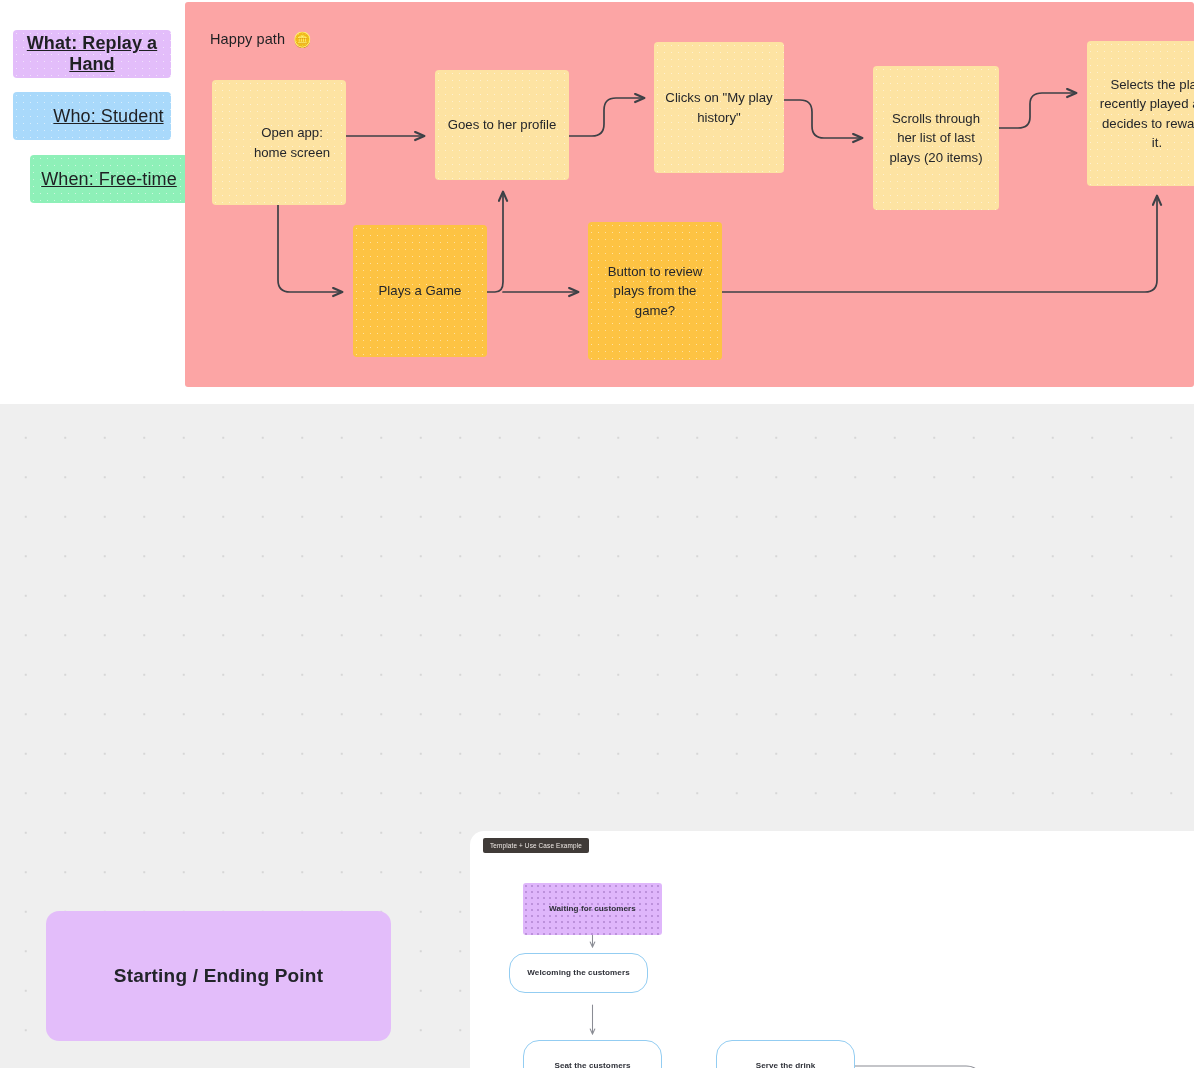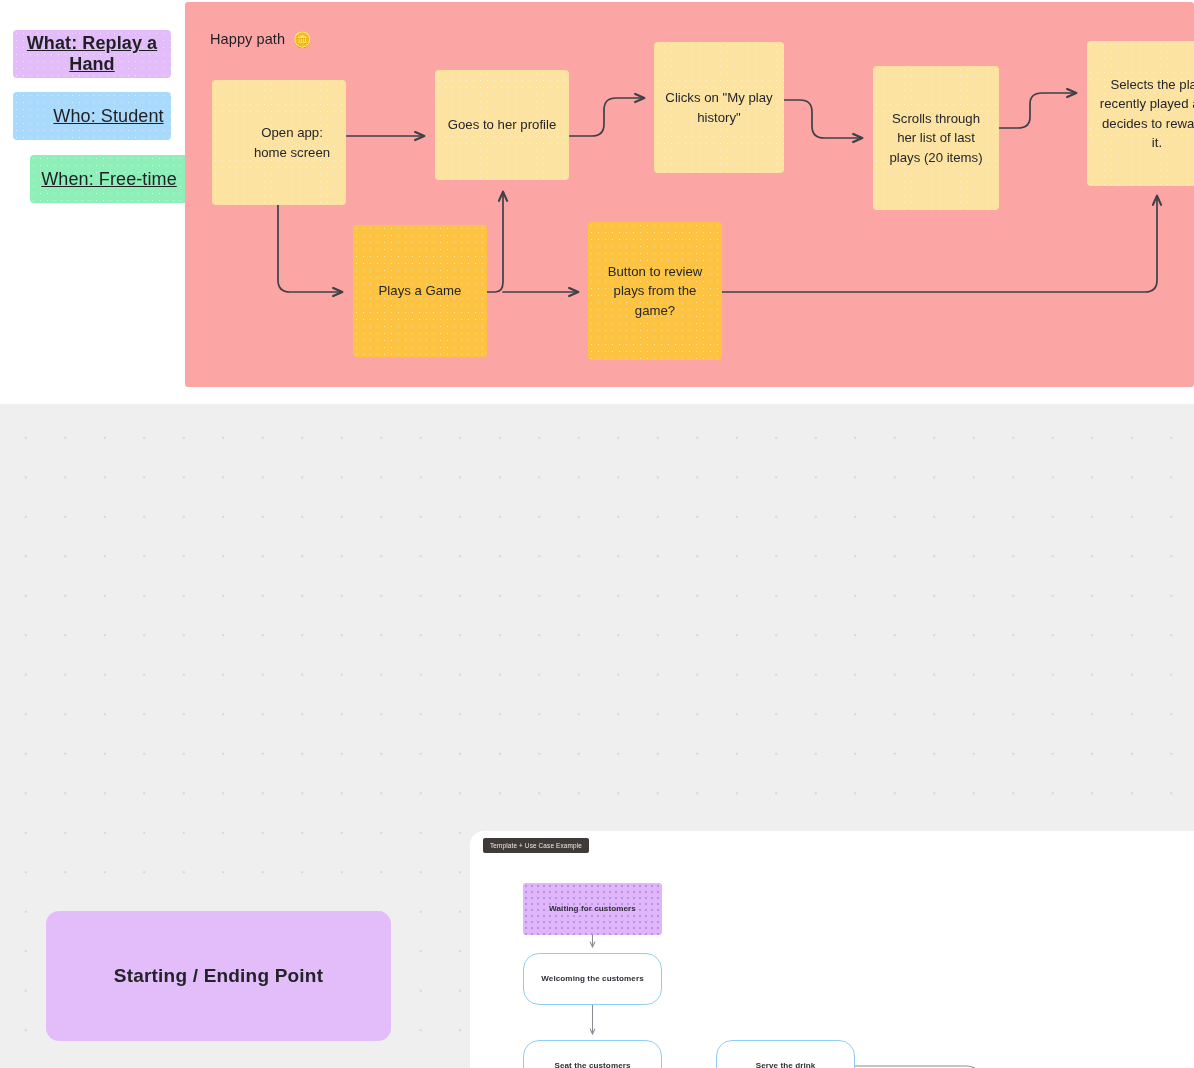--- a/index.html
+++ b/index.html
@@ -130,21 +130,21 @@
     background-size: 6px 6px;
   }
   .node.step {
     background: #ffffff;
     border: 1.3px solid #93cdf2;
     border-radius: 16px;
   }
   .node .lbl { position: relative; z-index: 2; }
 
   #n-waiting   { left: 53px; top: 52px;  width: 139px; height: 52px; }
-  #n-welcome   { left: 53px; top: 122px; width: 139px; height: 52px; }
+  #n-welcome   { left: 39px; top: 122px; width: 139px; height: 40px; }
   #n-seat      { left: 53px; top: 209px; width: 139px; height: 52px; }
   #n-drink     { left: 246px; top: 209px; width: 139px; height: 52px; }
 
   #board-svg { position: absolute; left: 0; top: 0; width: 724px; height: 641px;
                pointer-events: none; }
 </style>
 </head>
 <body>
 
 <div id="root">

